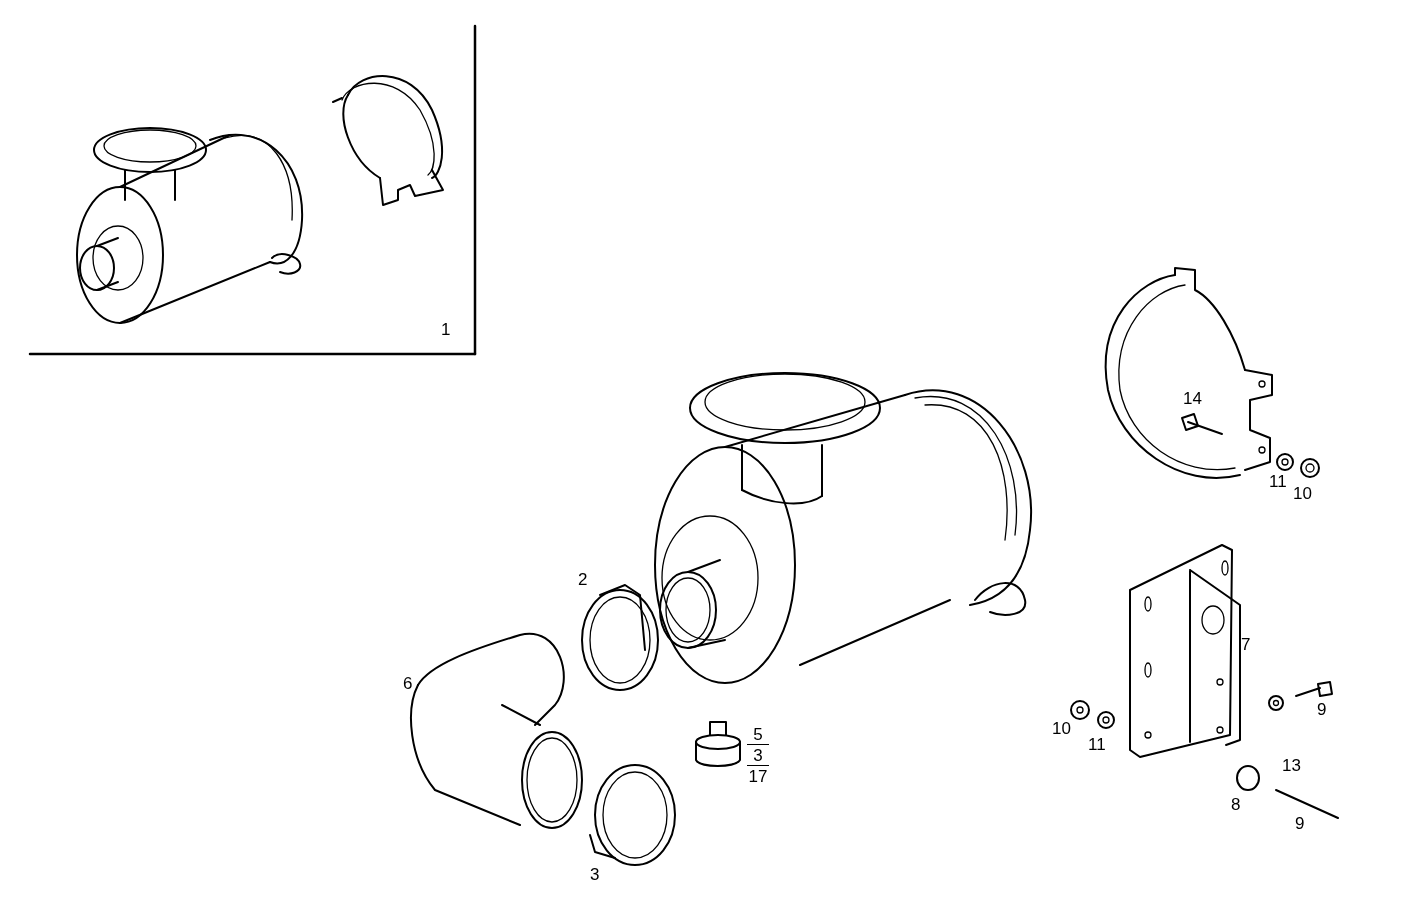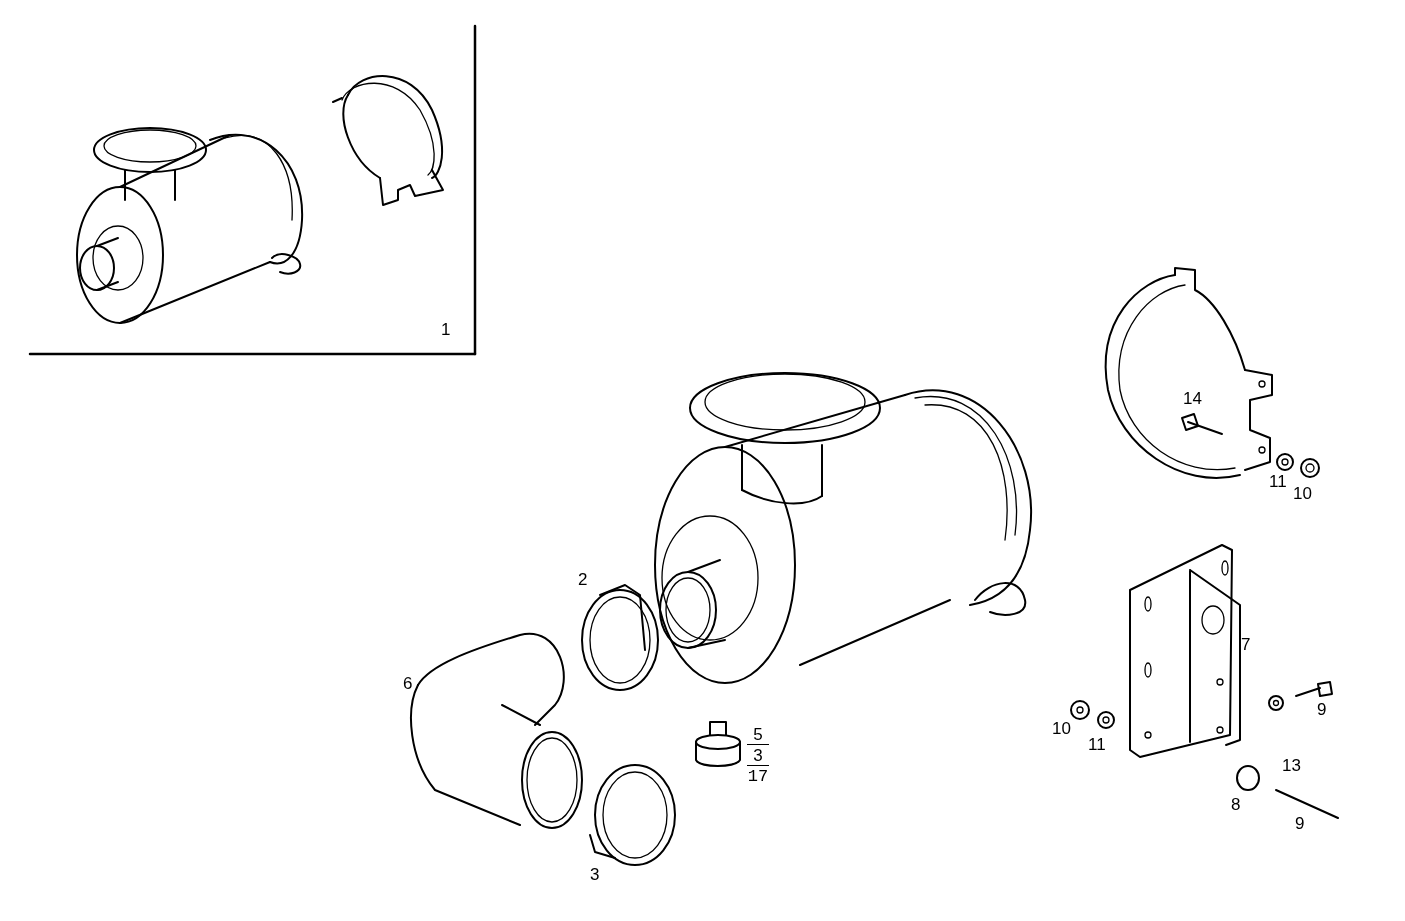--- a/index.html
+++ b/index.html
@@ -4,21 +4,21 @@
 <style>
   html, body { margin:0; padding:0; background:#ffffff; }
   body { width:1405px; height:921px; position:relative; overflow:hidden;
          font-family:"Liberation Sans", sans-serif; color:#000; }
   svg.art { position:absolute; left:0; top:0; width:1405px; height:921px; }
   svg.art * { fill:none; stroke:#000; stroke-width:2; stroke-linejoin:round; stroke-linecap:round; }
   svg.art .thin { stroke-width:1.3; }
   .callout { position:absolute; font-size:17px; line-height:1; font-weight:normal; color:#000; }
   .frac { position:absolute; font-size:17px; line-height:1; text-align:center; width:22px; }
   .frac span { display:block; border-bottom:1.5px solid #000; padding-bottom:1px; margin-bottom:2px; }
-  .frac span:last-child { border-bottom:none;font-family:Liberation Mono, monospace; }
+  .frac span:last-child { border-bottom:none; }
 </style>
 </head>
 <body>
 
 <svg class="art" viewBox="0 0 1405 921">
 
   <g>
     <line x1="30" y1="354" x2="475" y2="354" style="stroke-width:2.5"></line>
     <line x1="475" y1="26" x2="475" y2="354" style="stroke-width:2.5"></line>
   </g>

